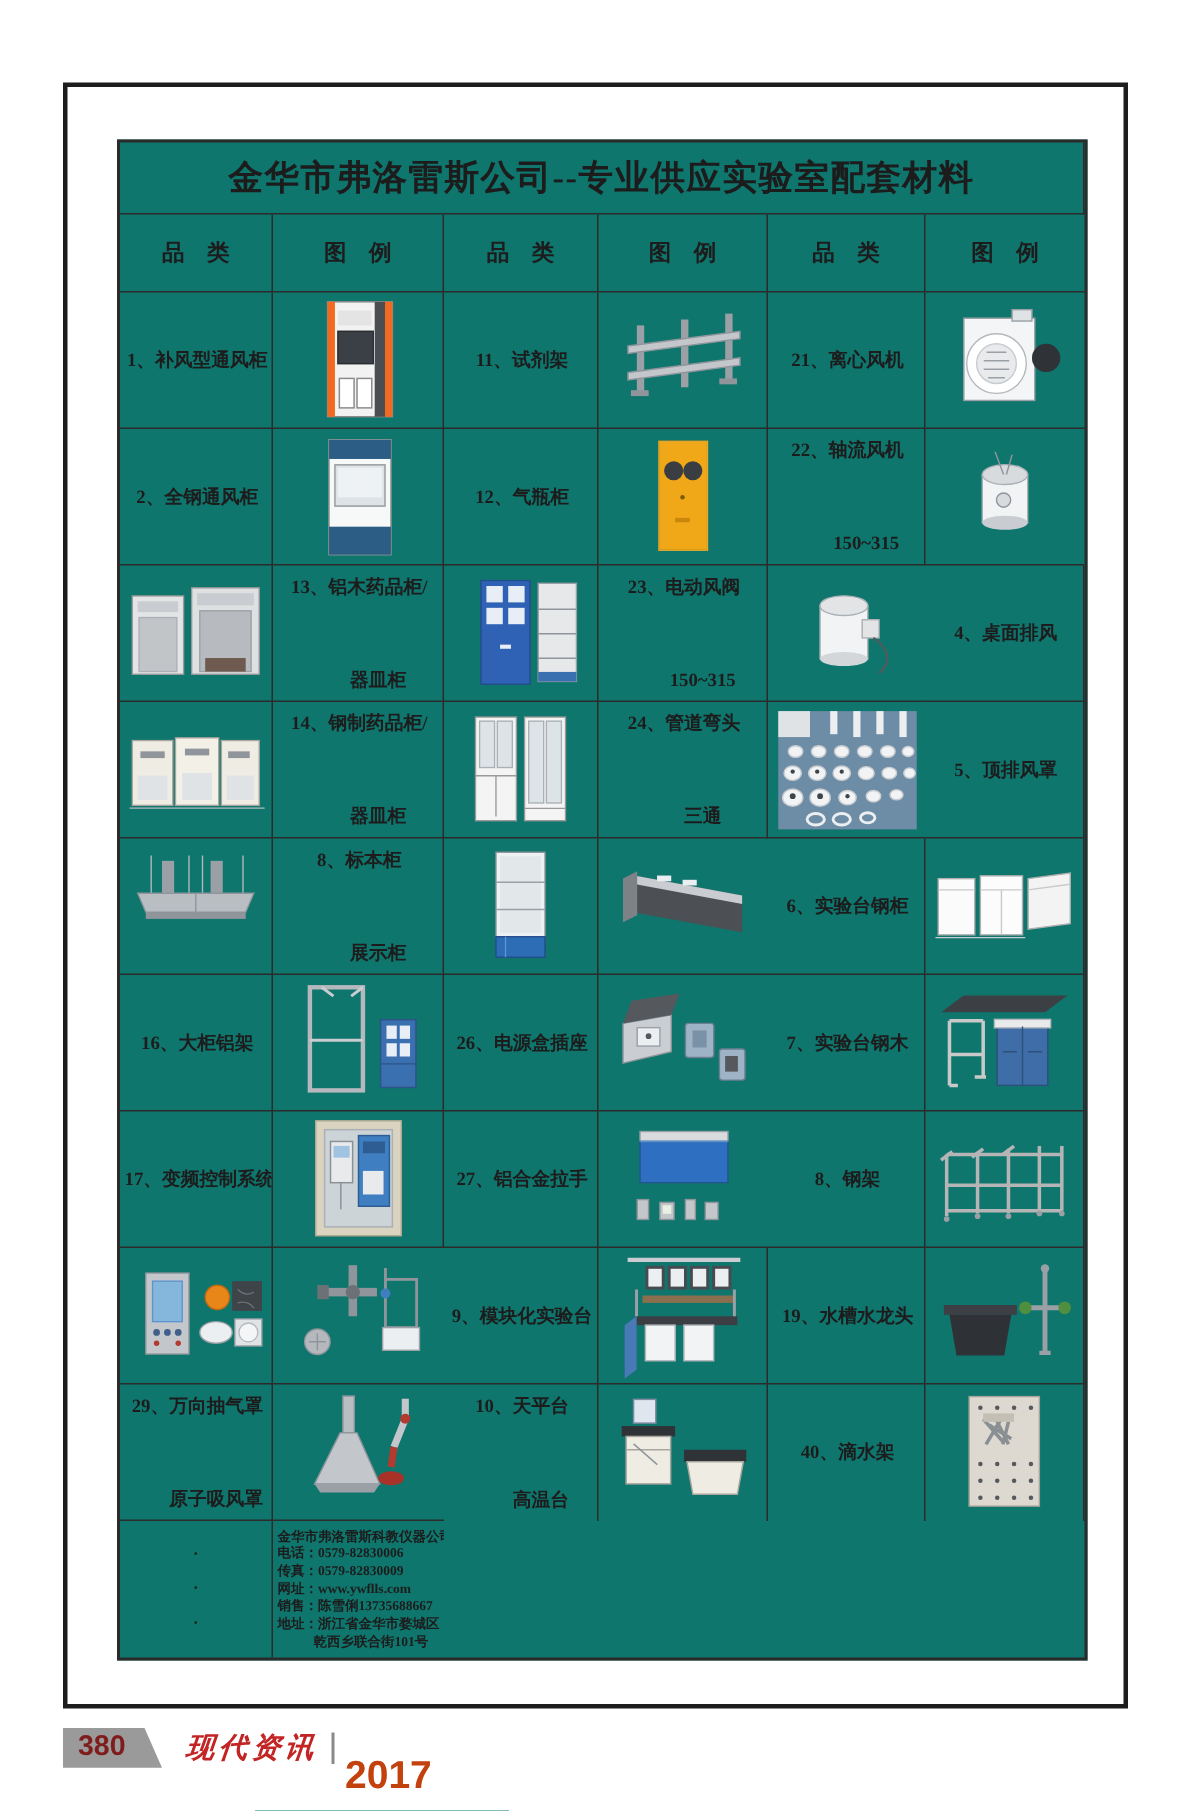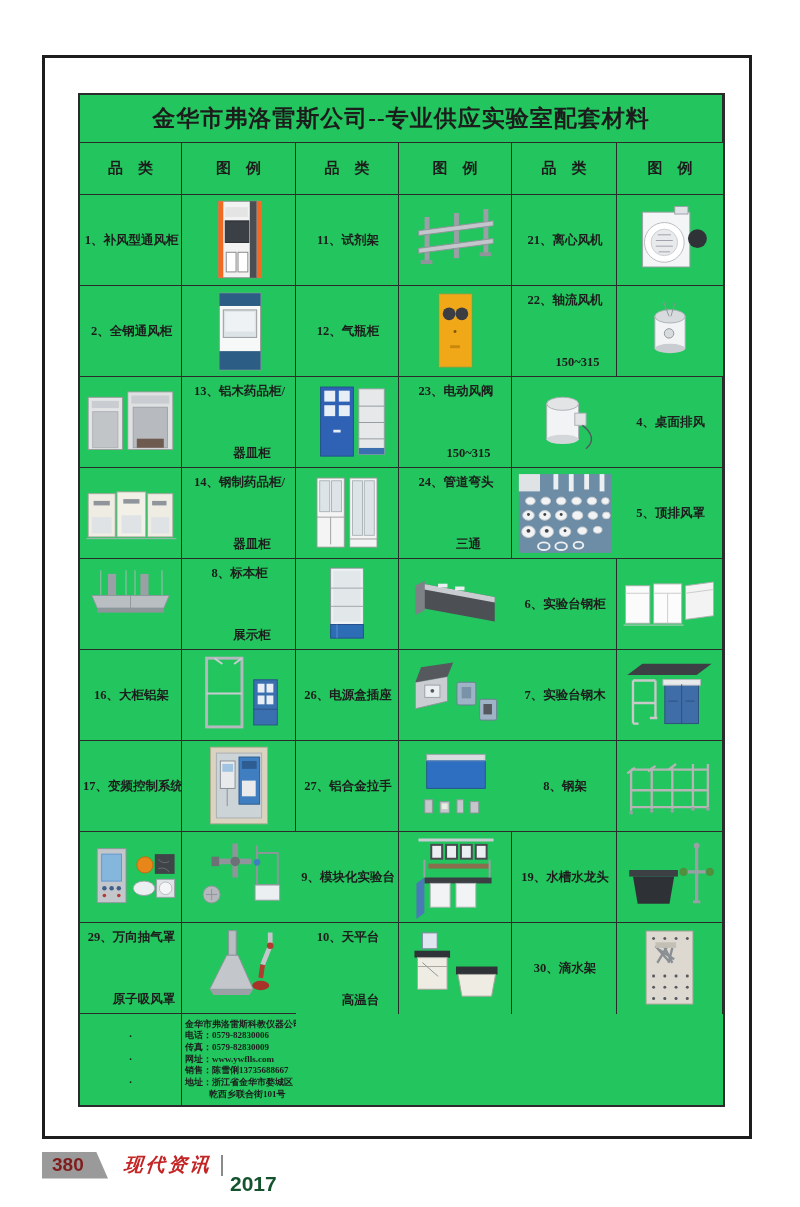--- a/index.html
+++ b/index.html
@@ -3,21 +3,21 @@
 <meta charset="utf-8">
 <style>
   html,body{margin:0;padding:0;}
   body{width:800px;height:1207px;background:#ffffff;position:relative;
        font-family:"Liberation Serif","DejaVu Serif",serif;color:#1c1c1c;}
   .outer-frame{position:absolute;left:42px;top:55px;width:710px;height:1084px;
        border:3px solid #1d1d1d;box-sizing:border-box;}
   .catalog{position:absolute;left:78px;top:93px;display:grid;
        grid-template-columns:102px 114px 103px 113px 105px 106px;
        grid-template-rows:48px 52px repeat(10,91px);
-       border:2px solid #2b2b2b;background:#22c55e;}
+       border:2px solid #2b2b2b;background:#0f766e;}
   .c{border-right:1.5px solid #2b2b2b;border-bottom:1.5px solid #2b2b2b;
      box-sizing:border-box;overflow:hidden;}
   .c.nr{border-right:none}
   .c.nb{border-bottom:none}
   .title-cell{grid-column:1/7;display:flex;align-items:center;justify-content:center;
      font-size:23px;font-weight:bold;letter-spacing:1px;}
   .head{display:flex;align-items:center;justify-content:center;
      font-size:15px;font-weight:bold;}
   .cat{display:flex;flex-direction:column;justify-content:center;
      font-size:12.5px;font-weight:bold;line-height:1.8;padding:0 1px 0 3px;
@@ -33,21 +33,21 @@
   .contact .addr2{padding-left:24px;}
   .footer{position:absolute;left:42px;top:1150px;height:30px;display:flex;align-items:center;}
   .page-badge{width:66px;height:27px;background:#9a9a9a;color:#7f1d1d;
      font-family:"Liberation Sans","DejaVu Sans",sans-serif;font-weight:bold;font-size:19px;
      display:flex;align-items:center;justify-content:flex-start;padding-left:10px;
      box-sizing:border-box;clip-path:polygon(0 0,82% 0,100% 100%,0 100%);}
   .brand{color:#c32424;font-style:italic;font-weight:bold;font-size:19px;
      letter-spacing:3px;margin-left:16px;transform:skewX(-6deg);}
   .footer-divider{width:2px;height:21px;background:#8a8a8a;margin:0 7px 0 9px;}
   .year{font-family:"Liberation Sans","DejaVu Sans",sans-serif;font-weight:bold;
-     font-size:21px;color:#14532d;margin-top:37px;}
+     font-size:26px;color:#c2410c;margin-top:37px;}
 </style>
 </head>
 <body>
 
 <div class="outer-frame"></div>
 
 <div class="catalog">
 
   <div class="c title-cell">金华市弗洛雷斯公司--专业供应实验室配套材料</div>
 
@@ -510,21 +510,21 @@
       <rect x="22" y="8" width="15" height="16" fill="#dfe6ef" stroke="#7d8aa0"></rect>
       <rect x="14" y="26" width="36" height="7" fill="#2f3236"></rect>
       <rect x="17" y="33" width="30" height="32" fill="#efece4" stroke="#a9a69e"></rect>
       <path d="M17,42 h30" stroke="#a9a69e"></path>
       <path d="M22,38 l16,14" stroke="#8f959b"></path>
       <rect x="56" y="42" width="42" height="8" fill="#2f3236"></rect>
       <polygon points="58,50 96,50 92,72 62,72" fill="#efece4" stroke="#a9a69e"></polygon>
     </svg>
   </div>
   <div class="c cat nb">
-    <div>30、滴水架</div>
+    <div>40、滴水架</div>
   </div>
   <div class="c img nb">
     <svg width="108" height="87" viewBox="0 0 110 88">
       <rect x="30" y="4" width="50" height="78" fill="#ddd9d0" stroke="#a8a49a"></rect>
       <g fill="#55595e">
         <circle cx="38" cy="12" r="1.6"></circle>
           <circle cx="50" cy="12" r="1.6"></circle>
           <circle cx="62" cy="12" r="1.6"></circle>
           <circle cx="74" cy="12" r="1.6"></circle>
         <circle cx="38" cy="52" r="1.6"></circle>

